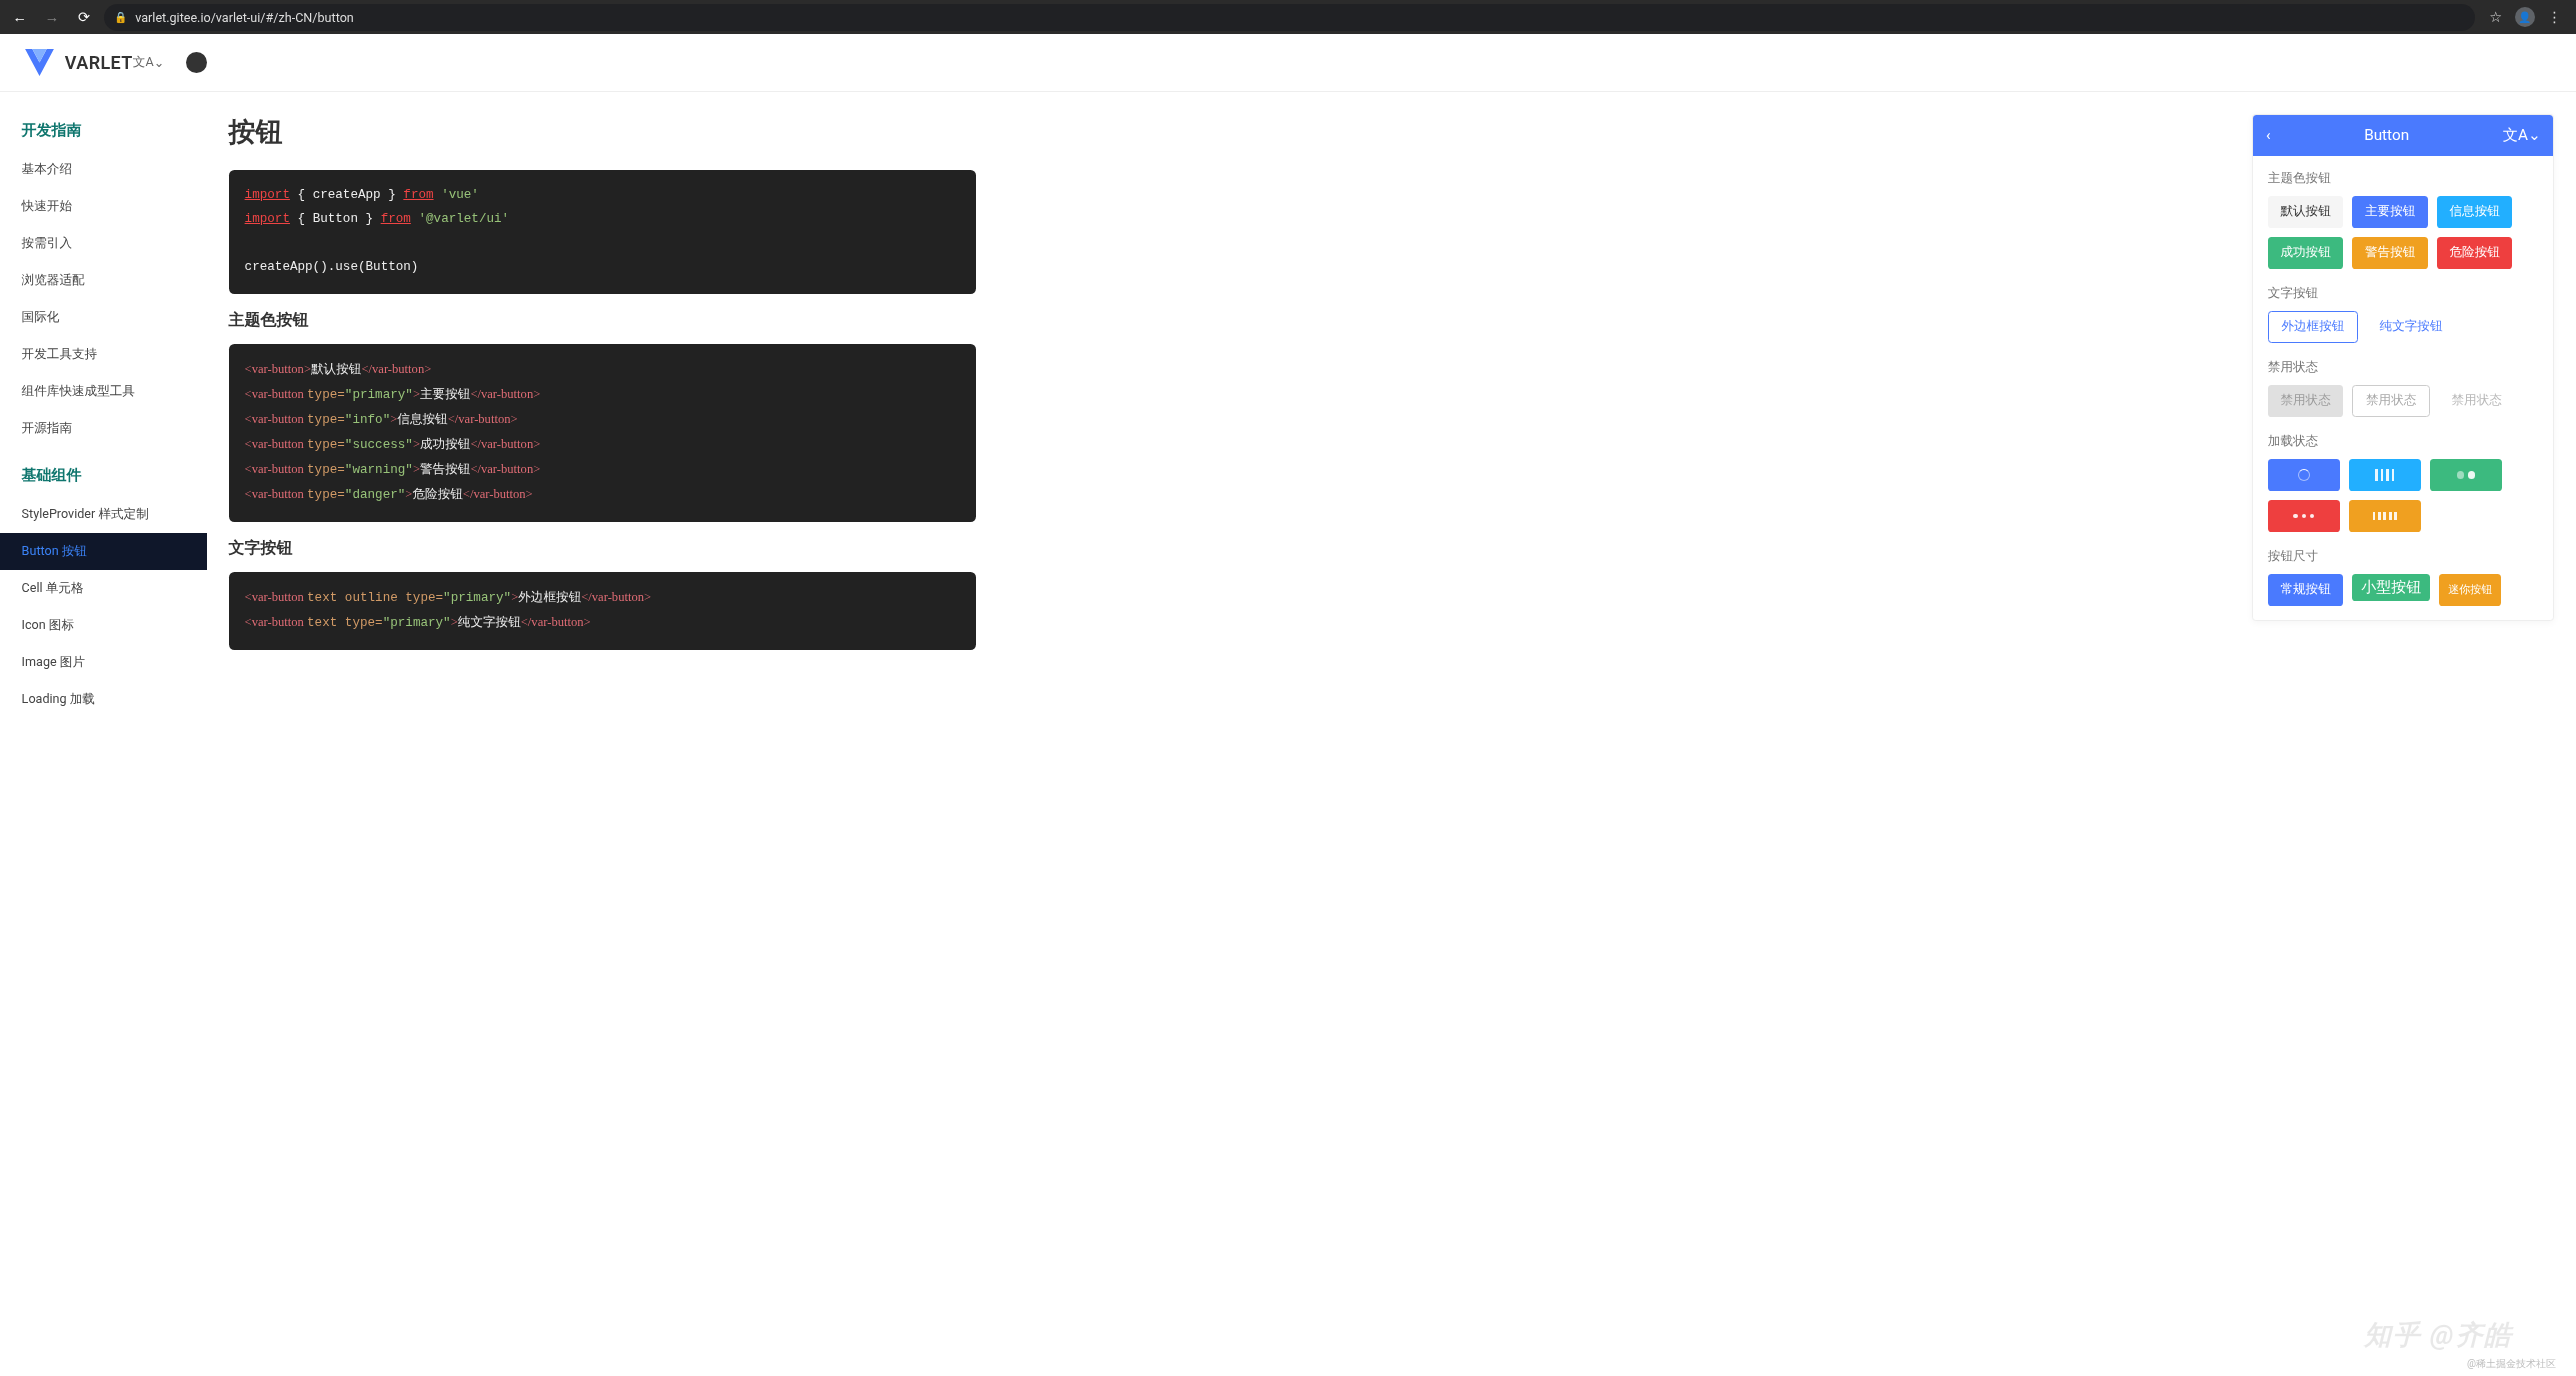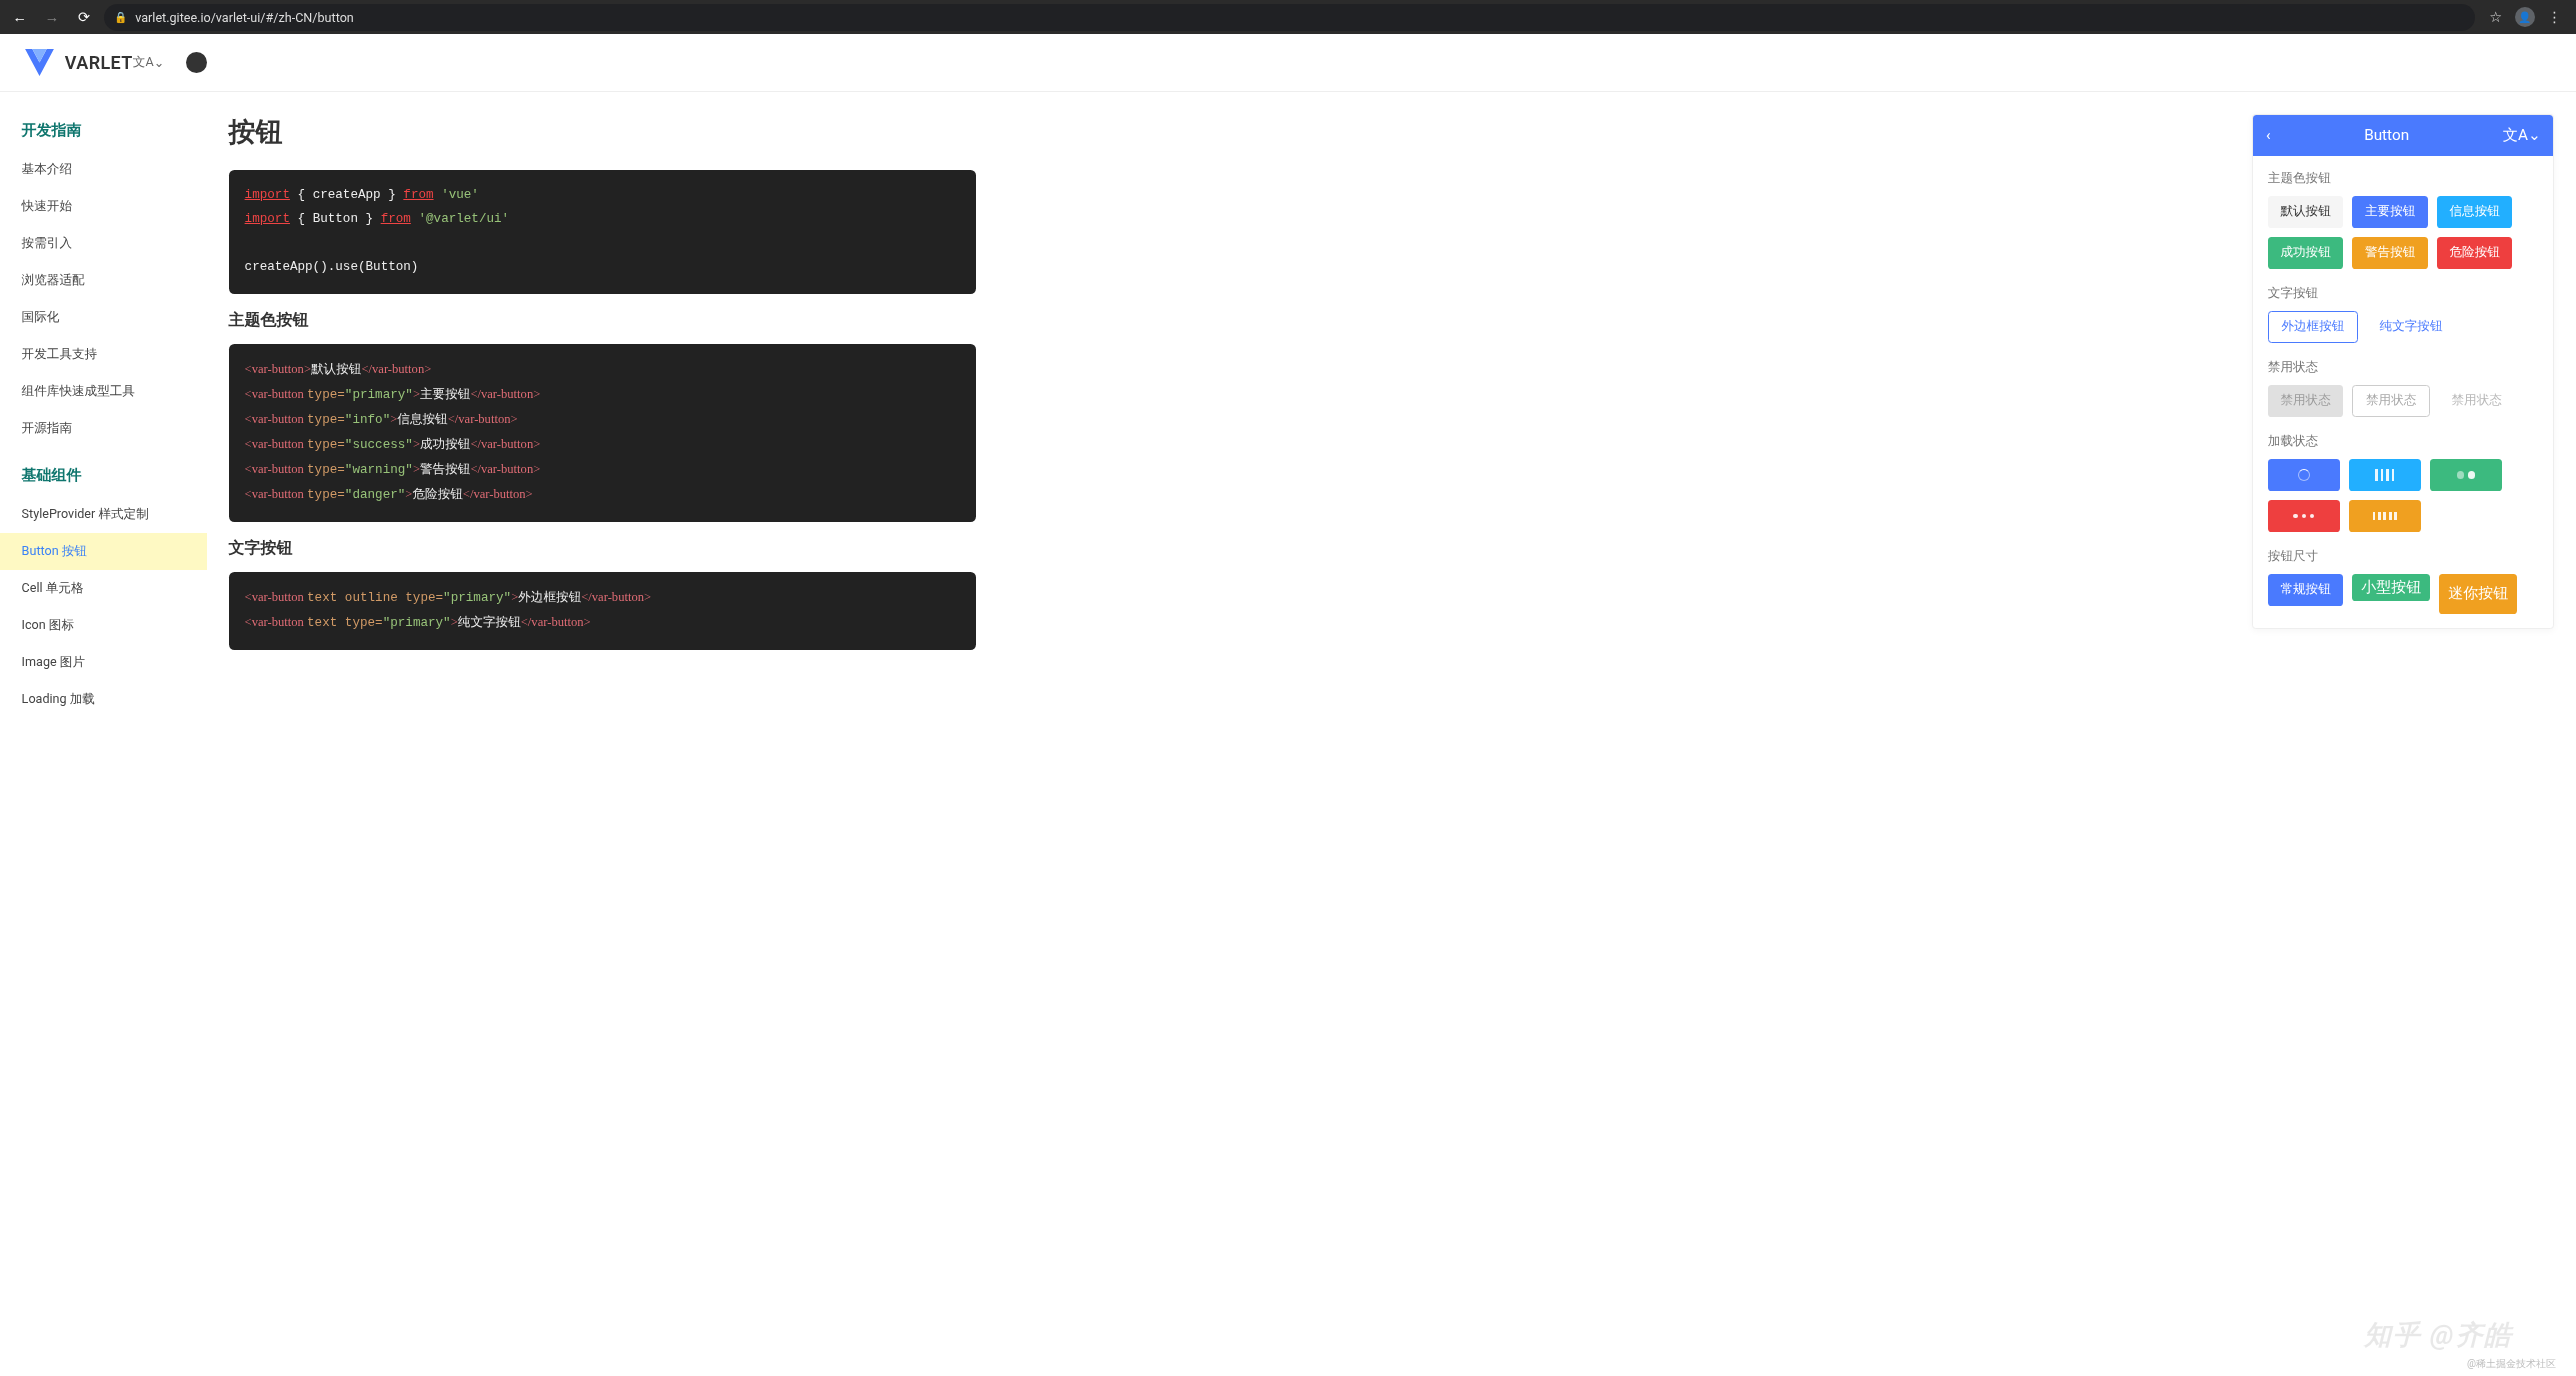--- a/index.html
+++ b/index.html
@@ -18,21 +18,21 @@
   .logo { width:29px; height:27px; }
   .brand-name { font-size:18px; font-weight:600; letter-spacing:0.4px; color:#333; }
   .header-actions { display:flex; align-items:center; gap:21.6px; color:#666; }
   .lang-toggle { display:flex; align-items:center; gap:0; cursor:pointer; }
   .gh-icon { width:21.6px; height:21.6px; border-radius:50%; background:#333; cursor:pointer; }
   
   .layout { display:flex; height:calc(100vh - 92px); }
   .sidebar { width:207px; padding:21.6px 0; overflow-y:auto; }
   .side-section { font-size:15px; font-weight:700; color:#0f766e; padding:7.2px 21.6px 10.8px; }
   .side-item { padding:10px 21.6px; font-size:12.6px; color:#444; cursor:pointer; }
-  .side-item.active { background:#fef9c3; color:#3b82f6; }
+  .side-item.active { background:#0f172a; color:#3b82f6; }
   .main { flex:1; padding:21.6px; overflow-y:auto; position:relative; }
   .content { max-width:747px; }
   .page-title { font-size:27px; font-weight:700; margin-bottom:20px; }
   .section-title { font-size:16px; font-weight:600; margin:16px 0 12.6px; color:#333; }
   .code-block { background:#222; color:#eee; border-radius:5.4px; padding:14.4px 16px; font-family: SFMono-Regular, Consolas, "Liberation Mono", Menlo, monospace; font-size:12.6px; line-height:1.9; white-space:pre; overflow-x:auto; }
   .kw { color:#ef4444;text-decoration:underline; }
   .str { color:#98c379; }
   .tag { color:#e06c75;font-family:Liberation Serif, serif; }
   .attr { color:#d19a66; }
   .val { color:#98c379; }
@@ -213,21 +213,21 @@
                   <span style="height:7.2px"></span>
                 </span>
               </div>
           </div>
         </div>
         <div>
           <div class="preview-group-title">按钮尺寸</div>
           <div class="btn-row">
             <div class="vbtn primary">常规按钮</div>
             <div class="vbtn success small">小型按钮</div>
-            <div class="vbtn warning small" style="height:40px;font-size:15px">迷你按钮</div>
+            <div class="vbtn warning small" style="height:32px;font-size:11px">迷你按钮</div>
           </div>
         </div>
       </div>
     </div>
   </div>
 </div>
 
 <div class="watermark-lg">知乎 @齐皓</div>
 <div class="watermark">@稀土掘金技术社区</div>
 

